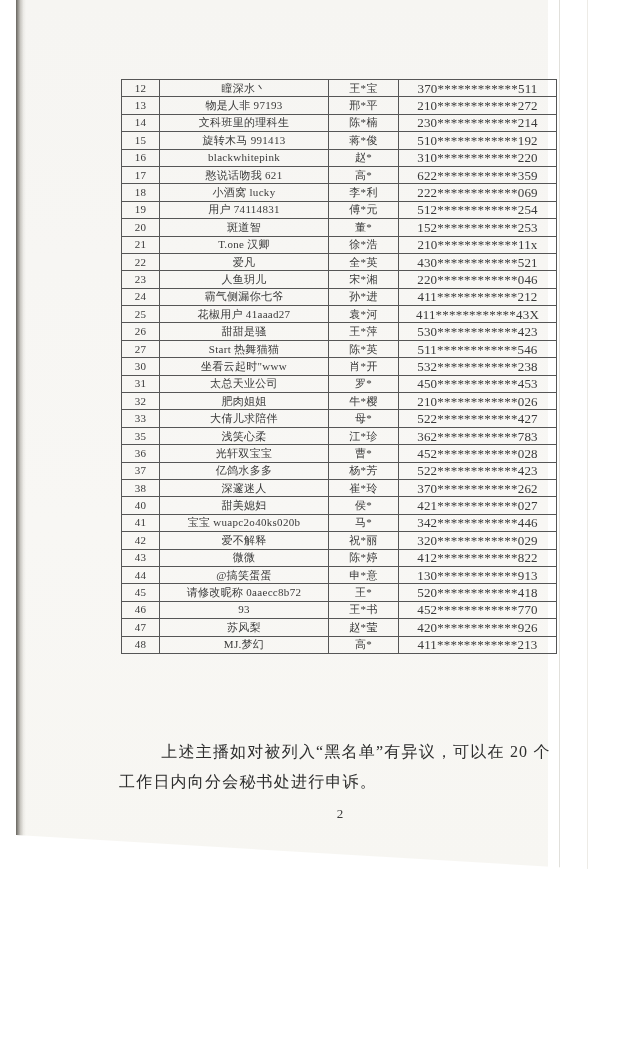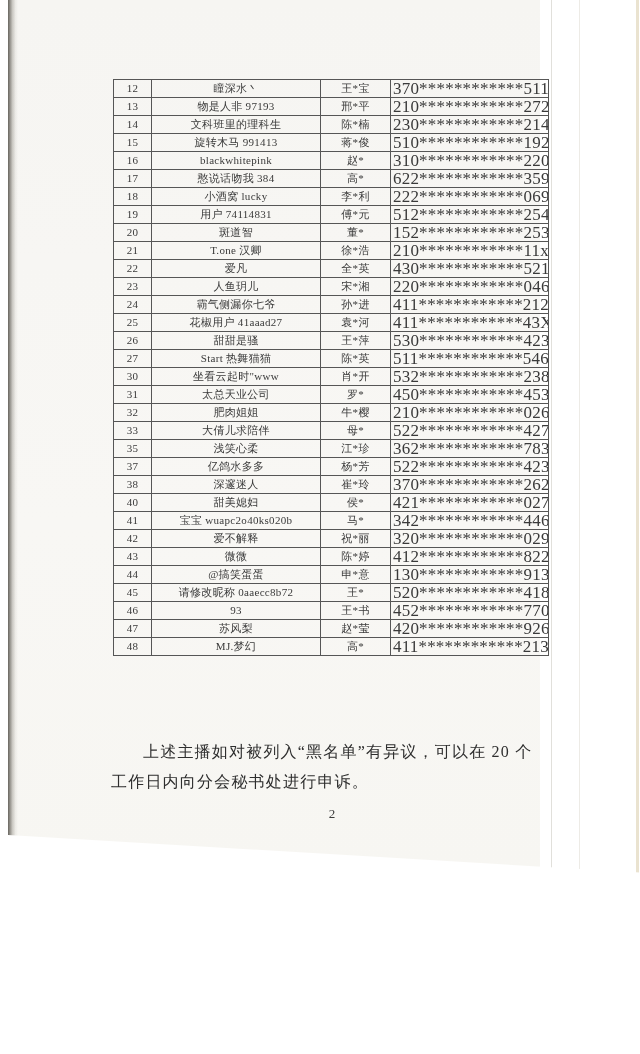--- a/index.html
+++ b/index.html
@@ -2,21 +2,21 @@
 <html><head>
 <meta charset="utf-8">
 <style>
   html,body{margin:0;padding:0;}
   body{
     width:640px;height:1054px;position:relative;overflow:hidden;
     background:#ffffff;
     font-family:"Liberation Serif","DejaVu Serif",serif;
   }
   .scan-page{
-    position:absolute;left:8px;top:0;width:532px;height:876px;
+    position:absolute;left:16px;top:0;width:532px;height:876px;
     background:linear-gradient(180deg,#f6f5f2 0%,#f8f7f4 60%,#f7f6f2 100%);
     clip-path:polygon(0 0,640px 0,640px 873px,0 835px);
   }
   .edge-left{
     position:absolute;left:0;top:0;width:10px;height:100%;
     background:linear-gradient(90deg,rgba(78,75,68,0.85) 0%,rgba(120,116,106,0.35) 45%,rgba(160,156,146,0.12) 75%,rgba(0,0,0,0) 100%);
   }
   .edge-line-1{position:absolute;left:543px;top:0;width:1px;height:100%;background:#e1e0db;}
   .edge-line-2{position:absolute;left:571px;top:0;width:1px;height:100%;background:#edebe6;}
   .edge-line-3{position:absolute;left:628px;top:0;width:3px;height:100%;background:#eae3d0;}
@@ -30,28 +30,28 @@
     border:1px solid #565656;
     height:16.4px;
     padding:0 2px;
     text-align:center;
     vertical-align:middle;
     line-height:1;
     white-space:nowrap;
     overflow:hidden;
     letter-spacing:0.3px;
   }
-  table.blacklist td.c-id{font-size:17px;letter-spacing:0.2px;}
+  table.blacklist td.c-id{font-size:13px;letter-spacing:0.2px;}
 
   .footer-text{
     position:absolute;left:103px;top:737px;width:442px;
     font-size:16px;color:#2e2e2e;line-height:30px;
     letter-spacing:1.2px;
   }
-  .footer-text .line1{padding-left:32px;}
+  .footer-text .line1{padding-left:32px;text-align:center;}
   .page-number{
     position:absolute;left:103px;top:806px;width:442px;
     text-align:center;font-size:13px;color:#3a3a3a;
   }
 </style>
 </head>
 <body>
 
 <div class="scan-page">
   <div class="edge-line-1"></div>
@@ -92,21 +92,21 @@
           <td class="c-id">510************192</td>
         </tr>
         <tr>
           <td>16</td>
           <td>blackwhitepink</td>
           <td>赵*</td>
           <td class="c-id">310************220</td>
         </tr>
         <tr>
           <td>17</td>
-          <td>憨说话吻我 384</td>
+          <td>憨说话吻我 621</td>
           <td>高*</td>
           <td class="c-id">622************359</td>
         </tr>
         <tr>
           <td>18</td>
           <td>小酒窝 lucky</td>
           <td>李*利</td>
           <td class="c-id">222************069</td>
         </tr>
         <tr>
@@ -187,20 +187,26 @@
           <td>母*</td>
           <td class="c-id">522************427</td>
         </tr>
         <tr>
           <td>35</td>
           <td>浅笑心柔</td>
           <td>江*珍</td>
           <td class="c-id">362************783</td>
         </tr>
         <tr>
+          <td>36</td>
+          <td>光轩双宝宝</td>
+          <td>曹*</td>
+          <td class="c-id">452************028</td>
+        </tr>
+        <tr>
           <td>37</td>
           <td>亿鸽水多多</td>
           <td>杨*芳</td>
           <td class="c-id">522************423</td>
         </tr>
         <tr>
           <td>38</td>
           <td>深邃迷人</td>
           <td>崔*玲</td>
           <td class="c-id">370************262</td>

